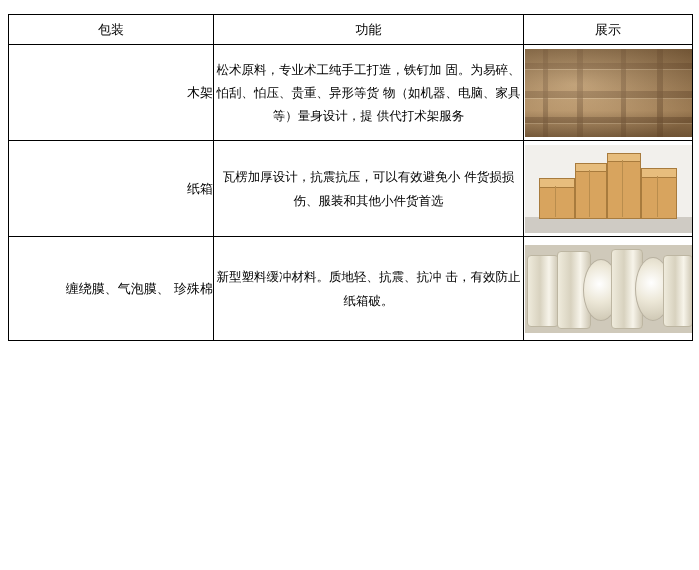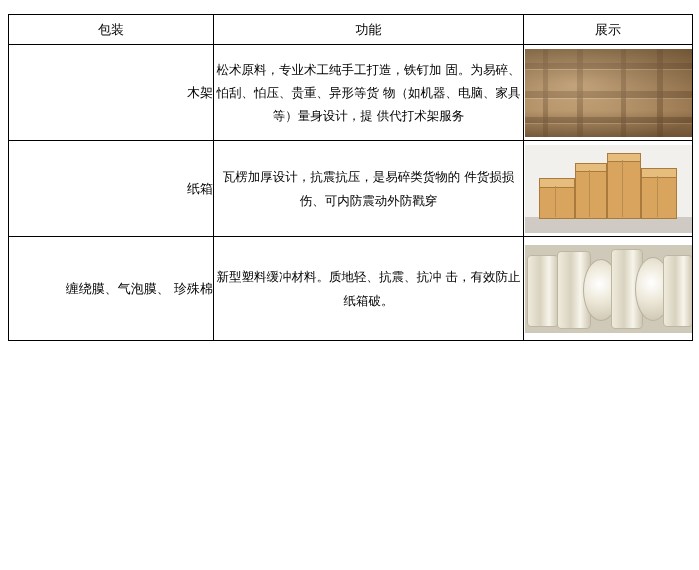--- a/index.html
+++ b/index.html
@@ -188,21 +188,21 @@
               <span class="plank v3"></span>
               <span class="plank v4"></span>
               <span class="dark"></span>
             </span>
           </div>
         </td>
       </tr>
 
       <tr style="height:96px;">
         <td class="name-cell">纸箱</td>
-        <td class="func-cell">瓦楞加厚设计，抗震抗压，是易碎类货物的 件货损损伤、可内防震动外防戳穿</td>
+        <td class="func-cell">瓦楞加厚设计，抗震抗压，可以有效避免小 件货损损伤、服装和其他小件货首选</td>
         <td class="demo-cell">
           <div class="demo-box">
             <span class="photo photo-carton">
               <span class="floor"></span>
               <span class="box" style="left:14px; top:40px; width:34px; height:32px;"></span>
               <span class="top" style="left:14px; top:33px; width:34px; height:8px;"></span>
               <span class="box" style="left:50px; top:24px; width:30px; height:48px;"></span>
               <span class="top" style="left:50px; top:18px; width:30px; height:7px;"></span>
               <span class="box" style="left:82px; top:14px; width:32px; height:58px;"></span>
               <span class="top" style="left:82px; top:8px; width:32px; height:7px;"></span>

